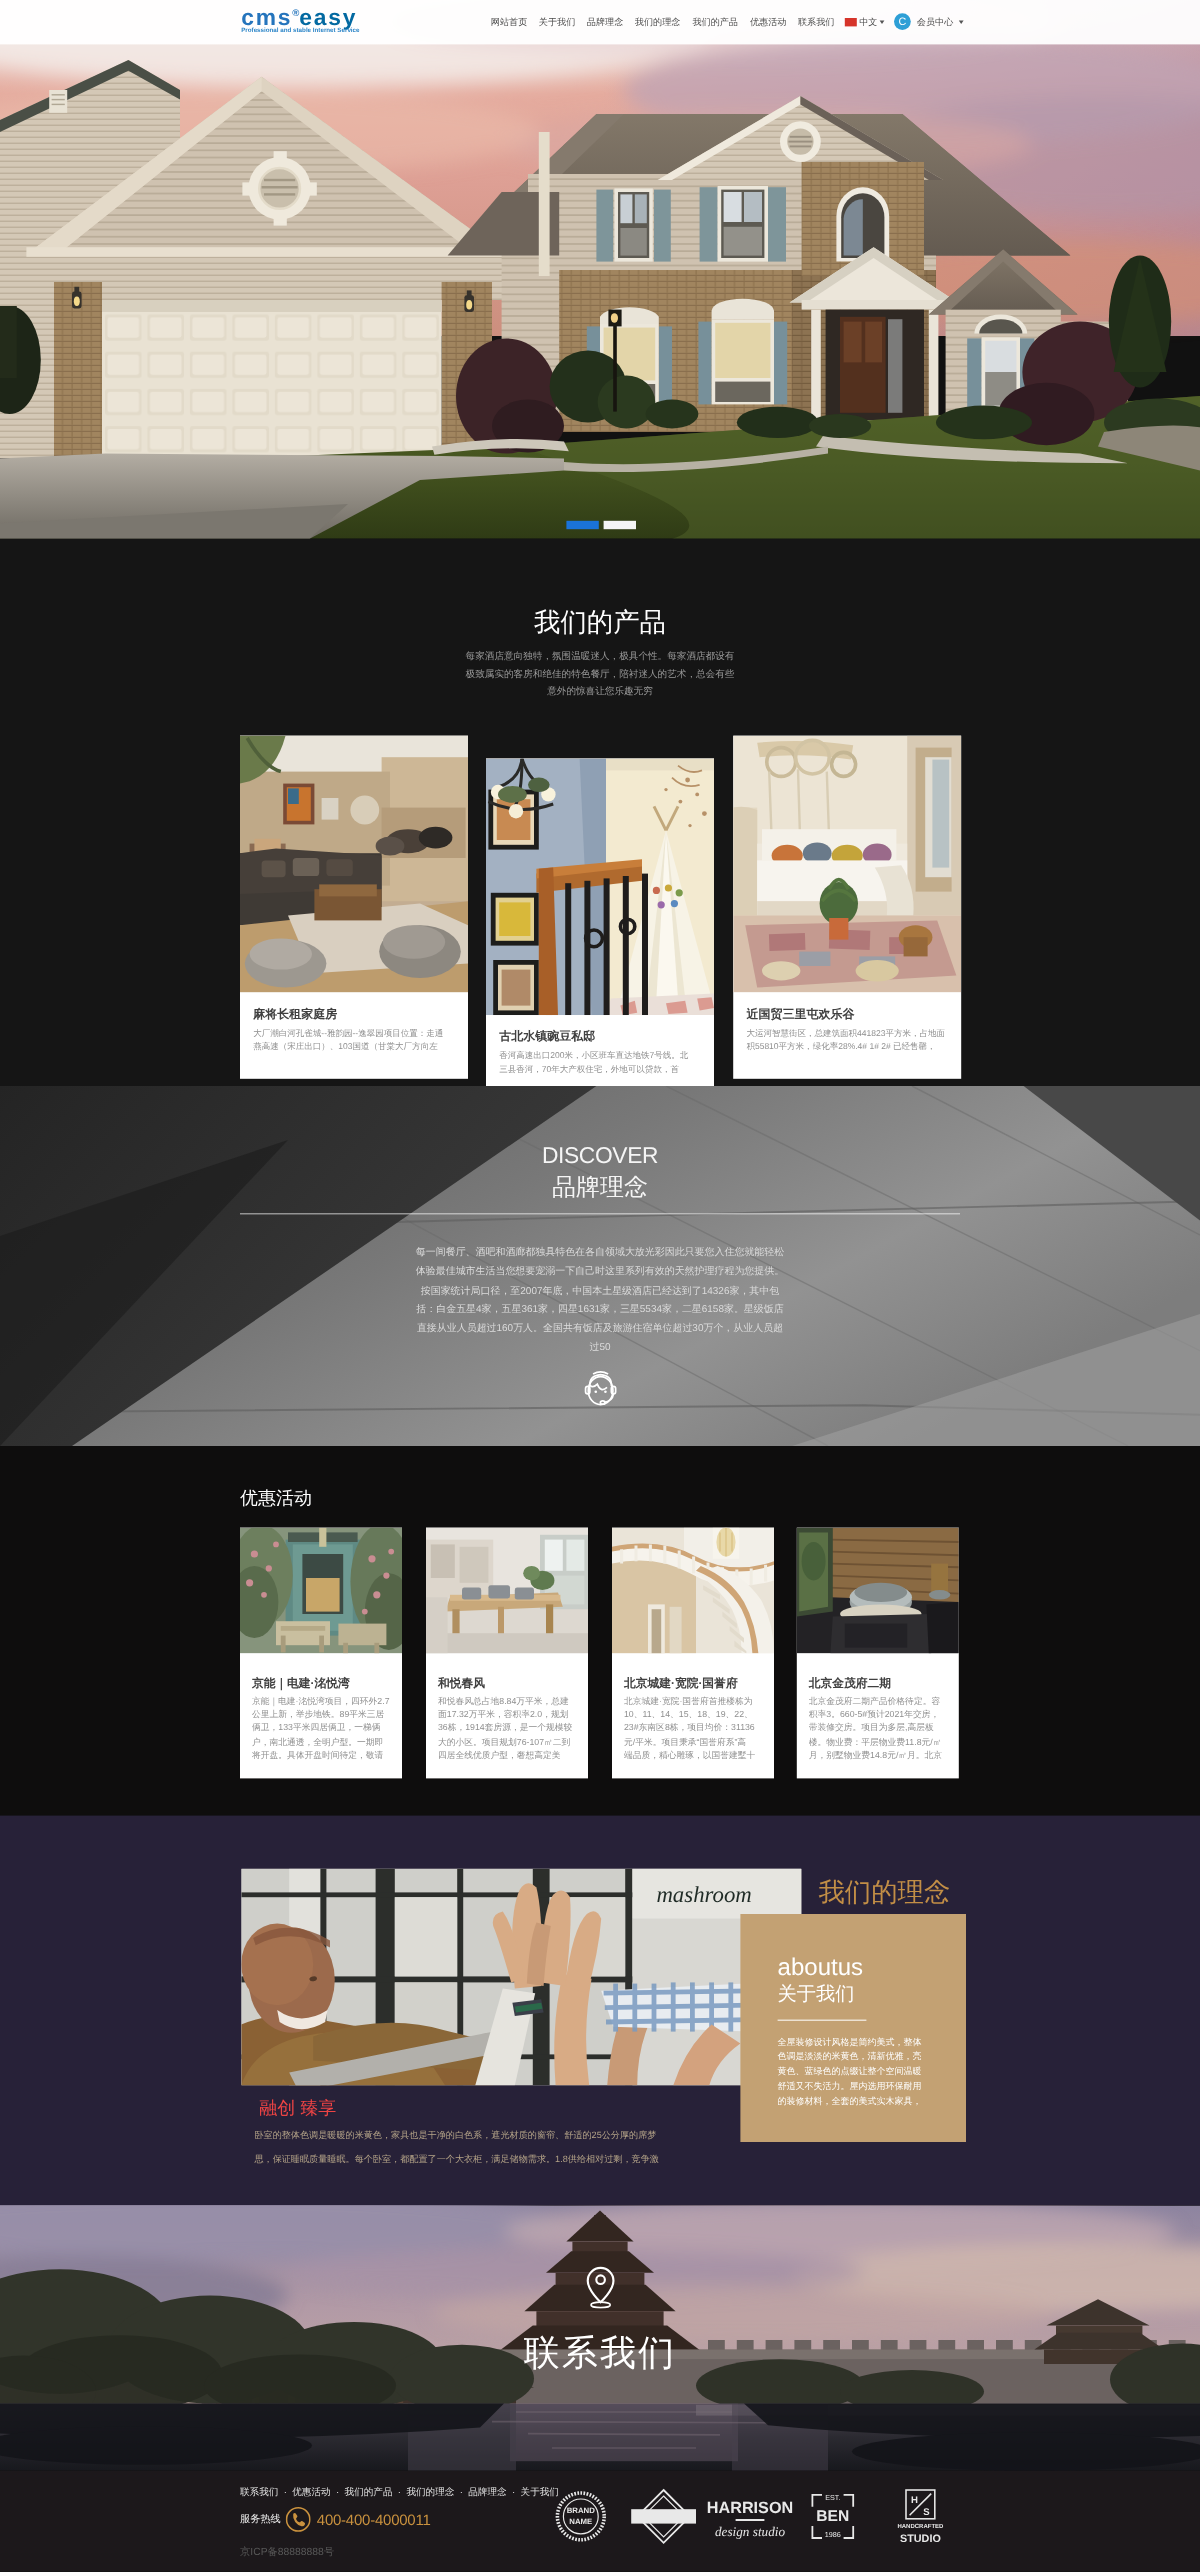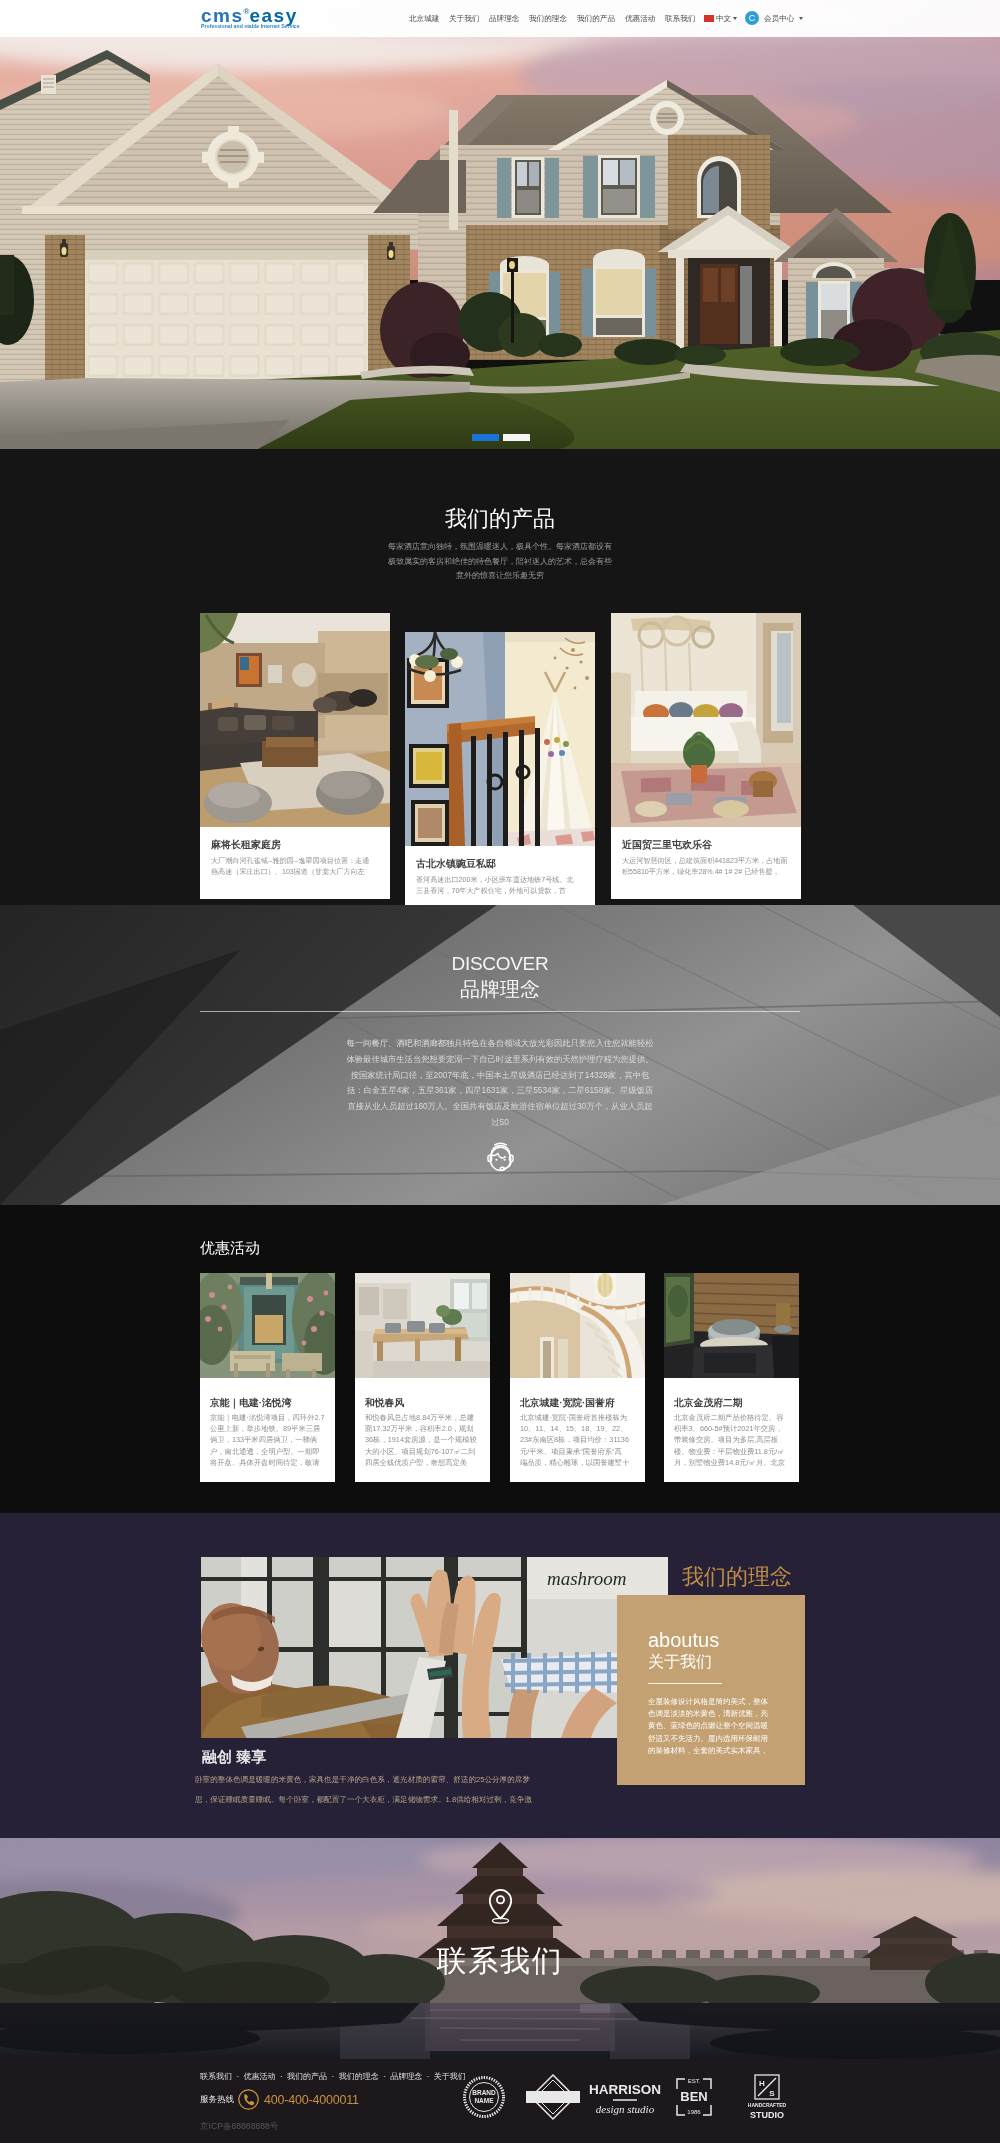--- a/index.html
+++ b/index.html
@@ -281,21 +281,21 @@
       <rect x="507" y="258" width="11" height="14" fill="#1b1913"></rect>
       <ellipse cx="512" cy="265" rx="3" ry="4" fill="#f0d089"></ellipse>
 
       <ellipse cx="8" cy="300" rx="26" ry="45" fill="#1d2517"></ellipse>
       <rect x="0" y="255" width="14" height="60" fill="#232b1a"></rect>
     </svg>
     <div class="header">
       <div class="abs" style="left:201px;top:5px;font-size:19px;font-weight:bold;color:#2574bc;letter-spacing:1.5px;font-family:'Liberation Sans',sans-serif;">cms<span style="font-size:8px;vertical-align:8px;letter-spacing:0;">®</span><span style="color:#0369a1;">easy</span></div>
       <div class="abs" style="left:201px;top:23px;font-size:5.2px;font-weight:bold;color:#2e86c8;">Professional and stable Internet Service</div>
       <div class="nav">
-        <span style="left:409px;">北京城建</span>
+        <span style="left:409px;">网站首页</span>
         <span style="left:449px;">关于我们</span>
         <span style="left:489px;">品牌理念</span>
         <span style="left:529px;">我们的理念</span>
         <span style="left:577px;">我们的产品</span>
         <span style="left:625px;">优惠活动</span>
         <span style="left:665px;">联系我们</span>
         <span style="left:716px;">中文</span>
         <span style="left:764px;">会员中心</span>
       </div>
       <div class="abs" style="left:704px;top:15px;width:10px;height:7px;background:#d6342a;"></div>
@@ -748,22 +748,22 @@
         <path d="M226 112 L250 109 L252 120 L228 123 Z" fill="#3a3e48"></path>
         <path d="M228 115 L250 112 L251 117 L229 120 Z" fill="#2a694a"></path>
       </svg>
     </div>
     <div class="abs" style="left:617px;top:82px;width:188px;height:190px;background:#c3a173;">
       <div class="abs" style="left:31px;top:34px;font-size:20px;color:#fff;">aboutus</div>
       <div class="abs" style="left:31px;top:57px;font-size:16px;color:#fff;">关于我们</div>
       <div class="abs" style="left:31px;top:88px;width:74px;height:1px;background:rgba(255,255,255,0.85);"></div>
       <div class="abs" style="left:31px;top:101px;width:135px;font-size:7.5px;line-height:12.2px;color:#fff;white-space:nowrap;">全屋装修设计风格是简约美式，整体<br>色调是淡淡的米黄色，清新优雅，亮<br>黄色、蓝绿色的点缀让整个空间温暖<br>舒适又不失活力。屋内选用环保耐用<br>的装修材料，全套的美式实木家具，</div>
     </div>
-    <div class="abs" style="left:202px;top:235px;font-size:15px;color:#e5e5e5;font-weight:bold;">融创 臻享</div>
-    <div class="abs" style="left:195px;top:257px;width:380px;font-size:7.6px;line-height:20.2px;color:#b5a488;white-space:nowrap;">卧室的整体色调是暖暖的米黄色，家具也是干净的白色系，遮光材质的窗帘、舒适的25公分厚的席梦<br>思，保证睡眠质量睡眠。每个卧室，都配置了一个大衣柜，满足储物需求。1.8供给相对过剩，竞争激</div>
+    <div class="abs" style="left:216px;top:235px;font-size:15px;color:#ef4444;font-weight:normal;">融创 臻享</div>
+    <div class="abs" style="left:212px;top:257px;width:380px;font-size:7.6px;line-height:20.2px;color:#b5a488;white-space:nowrap;">卧室的整体色调是暖暖的米黄色，家具也是干净的白色系，遮光材质的窗帘、舒适的25公分厚的席梦<br>思，保证睡眠质量睡眠。每个卧室，都配置了一个大衣柜，满足储物需求。1.8供给相对过剩，竞争激</div>
   </div>
 
   <div class="contact">
     <svg width="1000" height="221" viewBox="0 0 1000 221" preserveAspectRatio="none">
       <defs>
         <linearGradient id="dusk" x1="0" y1="0" x2="0" y2="1">
           <stop offset="0" stop-color="#8d84a0"></stop>
           <stop offset="0.5" stop-color="#b29aa6"></stop>
           <stop offset="1" stop-color="#c3a8a2"></stop>
         </linearGradient>

